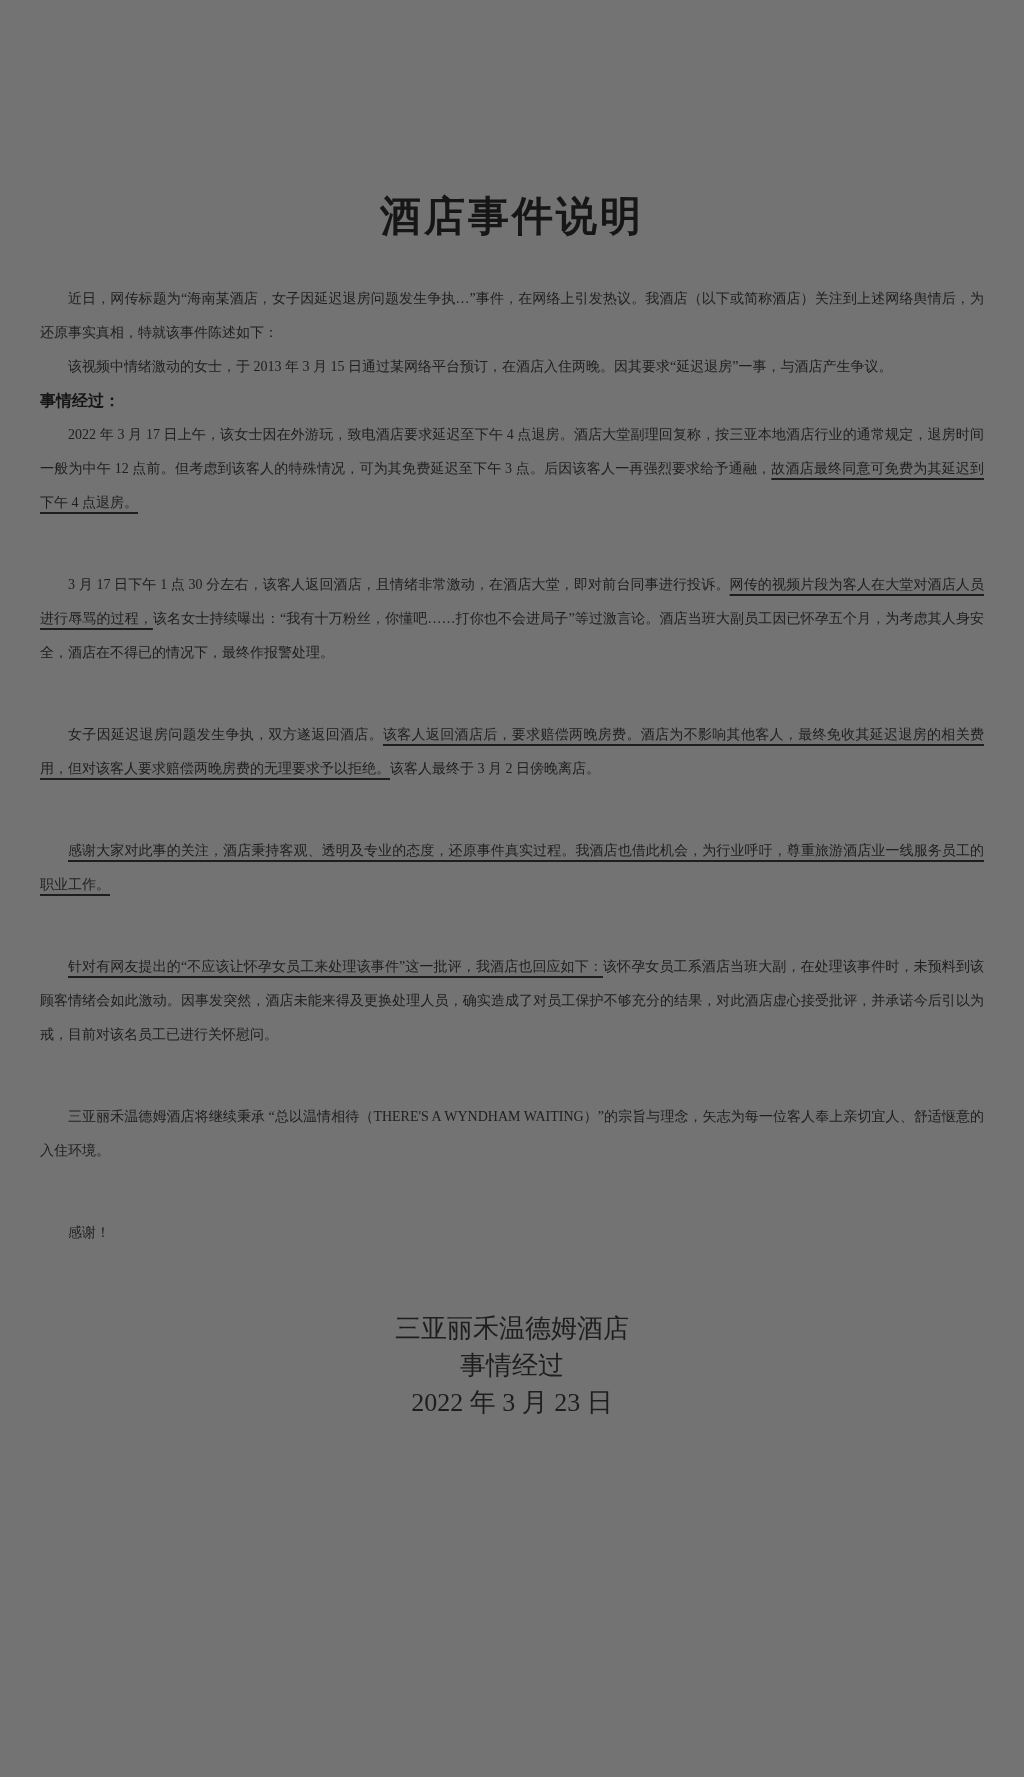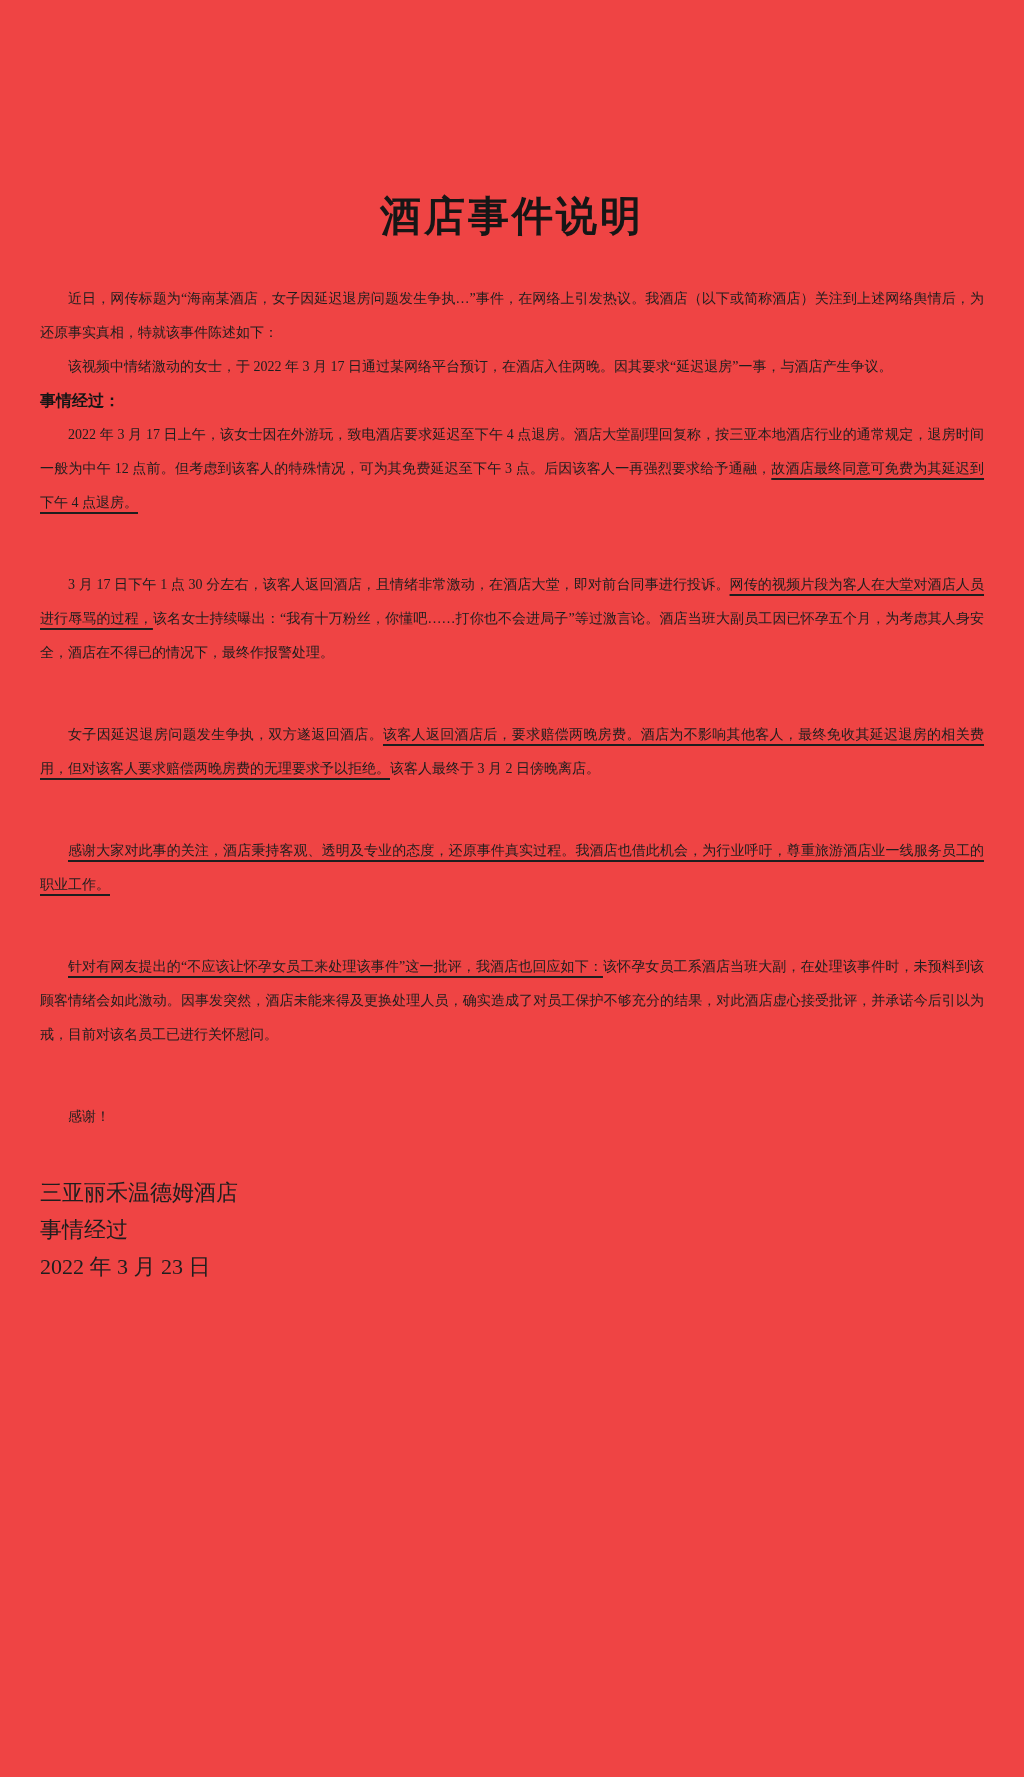--- a/index.html
+++ b/index.html
@@ -5,21 +5,21 @@
   html, body {
     margin: 0;
     padding: 0;
     background: #f4f4f2;
   }
   .page {
     position: relative;
     width: 1024px;
     height: 1777px;
     margin: 0 auto;
-    background: #ef4444;
+    background: #737373;
     color: #1e1e1e;
     font-family: "Liberation Serif", "DejaVu Serif", serif;
     overflow: hidden;
     box-sizing: border-box;
     padding: 192px 40px 0 40px;
   }
   .doc-title {
     margin: 0;
     text-align: center;
     font-size: 41px;
@@ -50,56 +50,57 @@
     text-indent: 0;
     font-family: "Liberation Sans", "DejaVu Sans", sans-serif;
     color: #151515;
   }
   .u {
     text-decoration: underline;
     text-decoration-thickness: 2px;
     text-underline-offset: 5px;
   }
   .signature {
-    margin-top: 40px;
-    text-align: left;
-    font-size: 22px;
+    margin-top: 60px;
+    text-align: center;
+    font-size: 26px;
     line-height: 37px;
     color: #1e1e1e;
   }
   .signature div {
     margin: 0;
   }
 </style>
 </head>
 <body>
 
 <div class="page">
 
   <h1 class="doc-title">酒店事件说明</h1>
 
   <div class="body-text">
 
     <p class="para"><span>近日，网传标题为“海南某酒店，女子因延迟退房问题发生争执…”事件，在网络上引发热议。我酒店（以下或简称酒店）关注到上述网络舆情后，为还原事实真相，特就该事件陈述如下：</span></p>
 
-    <p class="para"><span>该视频中情绪激动的女士，于 2022 年 3 月 17 日通过某网络平台预订，在酒店入住两晚。因其要求“延迟退房”一事，与酒店产生争议。</span></p>
+    <p class="para"><span>该视频中情绪激动的女士，于 2013 年 3 月 15 日通过某网络平台预订，在酒店入住两晚。因其要求“延迟退房”一事，与酒店产生争议。</span></p>
 
     <p class="section-heading">事情经过：</p>
 
     <p class="para"><span>2022 年 3 月 17 日上午，该女士因在外游玩，致电酒店要求延迟至下午 4 点退房。酒店大堂副理回复称，按三亚本地酒店行业的通常规定，退房时间一般为中午 12 点前。但考虑到该客人的特殊情况，可为其免费延迟至下午 3 点。后因该客人一再强烈要求给予通融，</span><span class="u">故酒店最终同意可免费为其延迟到下午 4 点退房。</span></p>
 
 
     <p class="para gap"><span>3 月 17 日下午 1 点 30 分左右，该客人返回酒店，且情绪非常激动，在酒店大堂，即对前台同事进行投诉。</span><span class="u">网传的视频片段为客人在大堂对酒店人员进行辱骂的过程，</span><span>该名女士持续曝出：“我有十万粉丝，你懂吧……打你也不会进局子”等过激言论。酒店当班大副员工因已怀孕五个月，为考虑其人身安全，酒店在不得已的情况下，最终作报警处理。</span></p>
 
     <p class="para gap"><span>女子因延迟退房问题发生争执，双方遂返回酒店。</span><span class="u">该客人返回酒店后，要求赔偿两晚房费。酒店为不影响其他客人，最终免收其延迟退房的相关费用，但对该客人要求赔偿两晚房费的无理要求予以拒绝。</span><span>该客人最终于 3 月 2 日傍晚离店。</span></p>
 
     <p class="para gap"><span class="u">感谢大家对此事的关注，酒店秉持客观、透明及专业的态度，还原事件真实过程。我酒店也借此机会，为行业呼吁，尊重旅游酒店业一线服务员工的职业工作。</span></p>
 
     <p class="para gap"><span class="u">针对有网友提出的“不应该让怀孕女员工来处理该事件”这一批评，我酒店也回应如下：</span><span>该怀孕女员工系酒店当班大副，在处理该事件时，未预料到该顾客情绪会如此激动。因事发突然，酒店未能来得及更换处理人员，确实造成了对员工保护不够充分的结果，对此酒店虚心接受批评，并承诺今后引以为戒，目前对该名员工已进行关怀慰问。</span></p>
 
+    <p class="para gap"><span>三亚丽禾温德姆酒店将继续秉承 “总以温情相待（THERE'S A WYNDHAM WAITING）”的宗旨与理念，矢志为每一位客人奉上亲切宜人、舒适惬意的入住环境。</span></p>
 
     <p class="para gap"><span>感谢！</span></p>
 
     <div class="signature">
       <div>三亚丽禾温德姆酒店</div>
       <div>事情经过</div>
       <div>2022 年 3 月 23 日</div>
     </div>
 
   </div>

